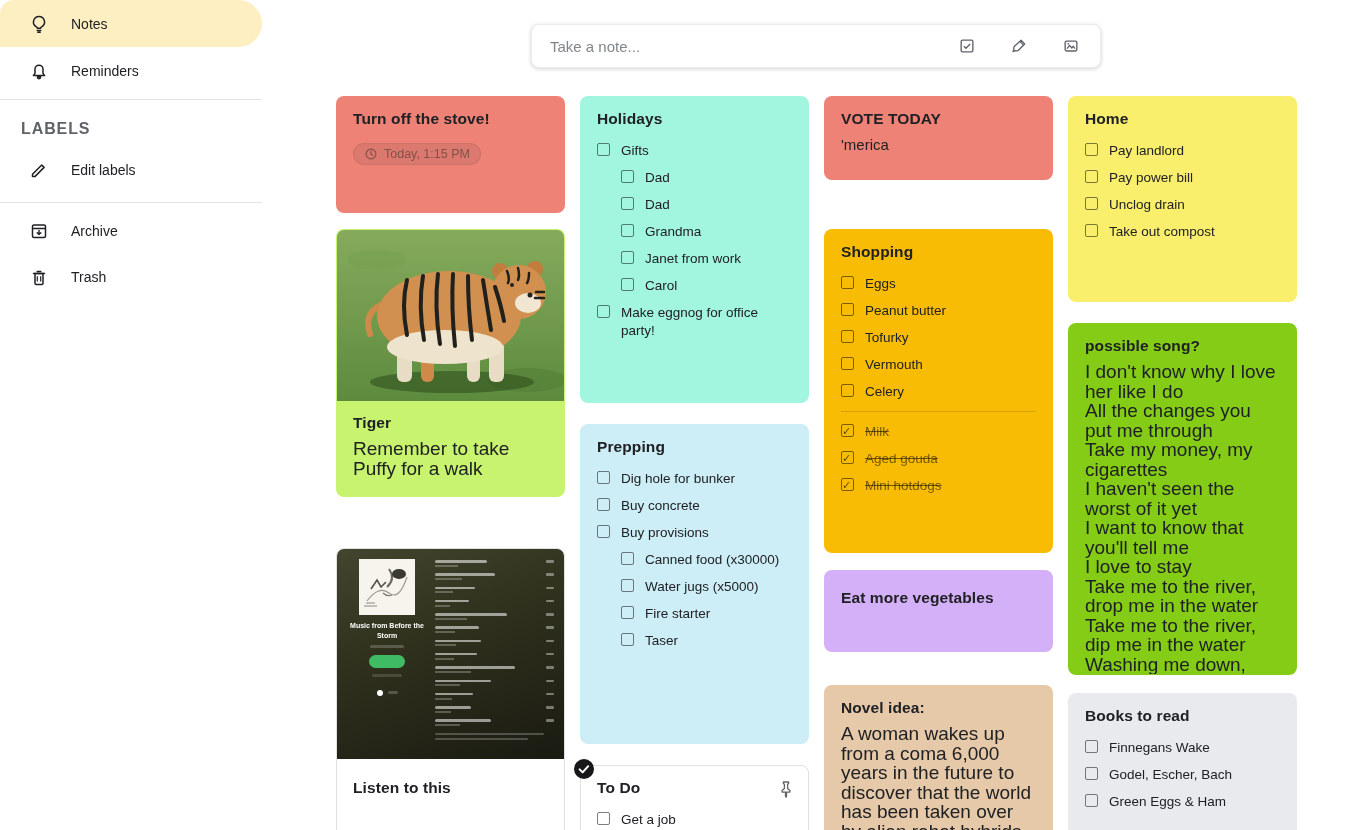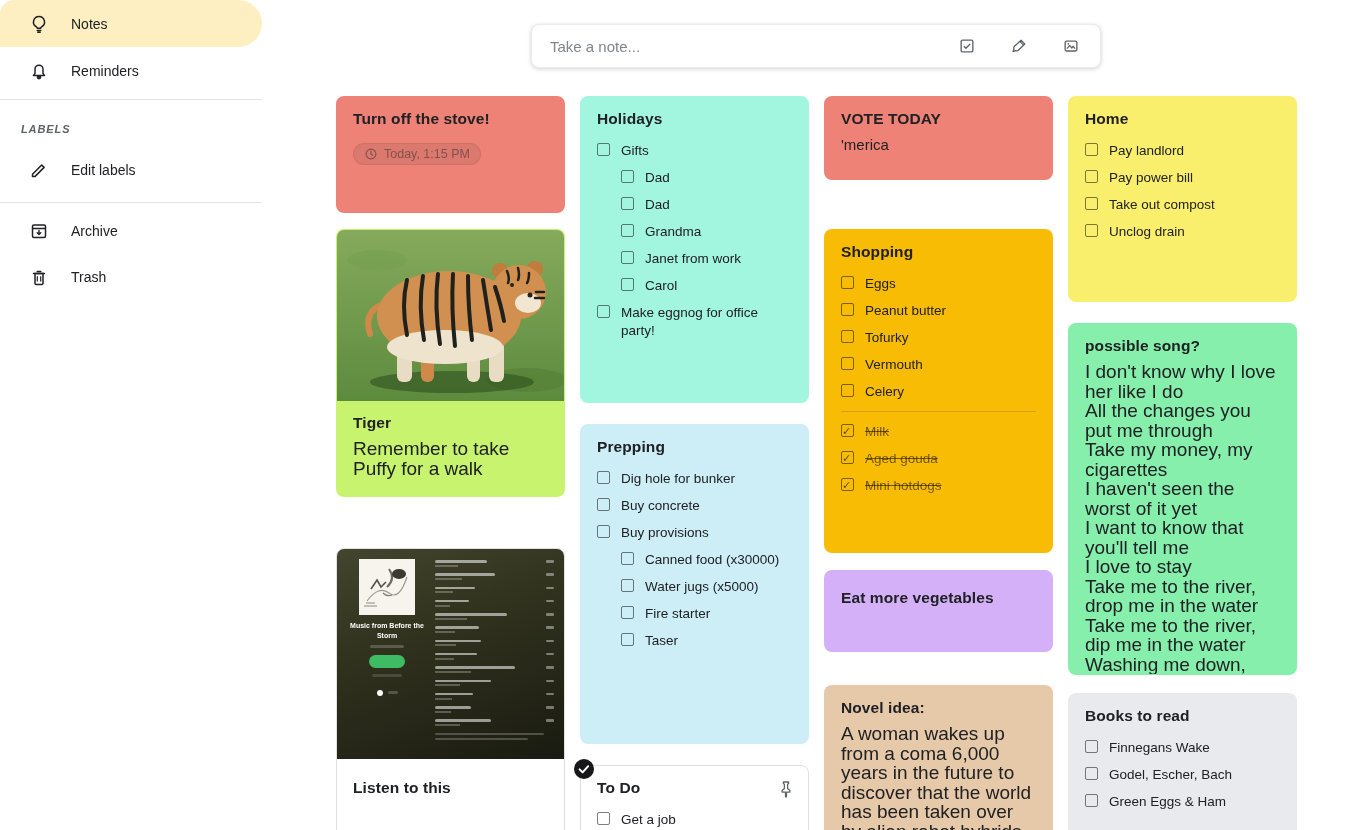--- a/index.html
+++ b/index.html
@@ -8,21 +8,21 @@
 
   
   .sidebar{position:absolute;left:0;top:0;width:262px;height:830px;background:#fff;z-index:5;}
   .side-item{position:absolute;left:0;width:262px;height:47px;display:flex;align-items:center;
              gap:22px;padding-left:29px;box-sizing:border-box;font-size:14px;
              border-radius:0 24px 24px 0;cursor:pointer;}
   .side-item.active{background:#feefc3;}
   .side-item .sicon{width:20px;height:20px;flex:0 0 20px;display:flex;}
   .side-divider{position:absolute;left:0;width:262px;border-top:1px solid #e3e3e3;}
   .labels-header{position:absolute;left:21px;top:118px;height:22px;display:flex;align-items:center;
-                 font-size:11px;font-weight:700;letter-spacing:.9px;color:#5f6368;font-style:italic;}
+                 font-size:16px;font-weight:700;letter-spacing:.9px;color:#5f6368;}
 
   
   .composer{position:absolute;left:531px;top:24px;width:570px;height:44px;background:#fff;
             border:1px solid #ececec;border-radius:8px;box-shadow:0 1px 4px rgba(0,0,0,.18);
             display:flex;align-items:center;padding:0 14px 0 16px;box-sizing:border-box;z-index:4;}
   .composer input{border:none;outline:none;flex:1;font-size:15px;color:#202124;
                   font-family:"Liberation Sans",sans-serif;background:transparent;}
   .composer input::placeholder{color:#80868b;}
   .composer .cicons{display:flex;gap:34px;margin-right:6px;}
   .cicon-btn{width:18px;height:18px;display:flex;cursor:pointer;}
@@ -504,29 +504,29 @@
     <div class="citem">
         <span class="cbox"></span>
         <span class="clabel">Pay landlord</span>
       </div>
     <div class="citem">
         <span class="cbox"></span>
         <span class="clabel">Pay power bill</span>
       </div>
     <div class="citem">
         <span class="cbox"></span>
+        <span class="clabel">Unclog drain</span>
+      </div>
+    <div class="citem">
+        <span class="cbox"></span>
         <span class="clabel">Take out compost</span>
       </div>
-    <div class="citem">
-        <span class="cbox"></span>
-        <span class="clabel">Unclog drain</span>
-      </div>
-  </div>
-
-  <div class="note n-song" style="background-color: #86efac;">
+  </div>
+
+  <div class="note n-song" style="background-color: #84cc16;">
     <div class="note-title">possible song?</div>
     <div class="note-body">I don't know why I love her like I do
 All the changes you put me through
 Take my money, my cigarettes
 I haven't seen the worst of it yet
 I want to know that you'll tell me
 I love to stay
 Take me to the river, drop me in the water
 Take me to the river, dip me in the water
 Washing me down, washing me down</div>

